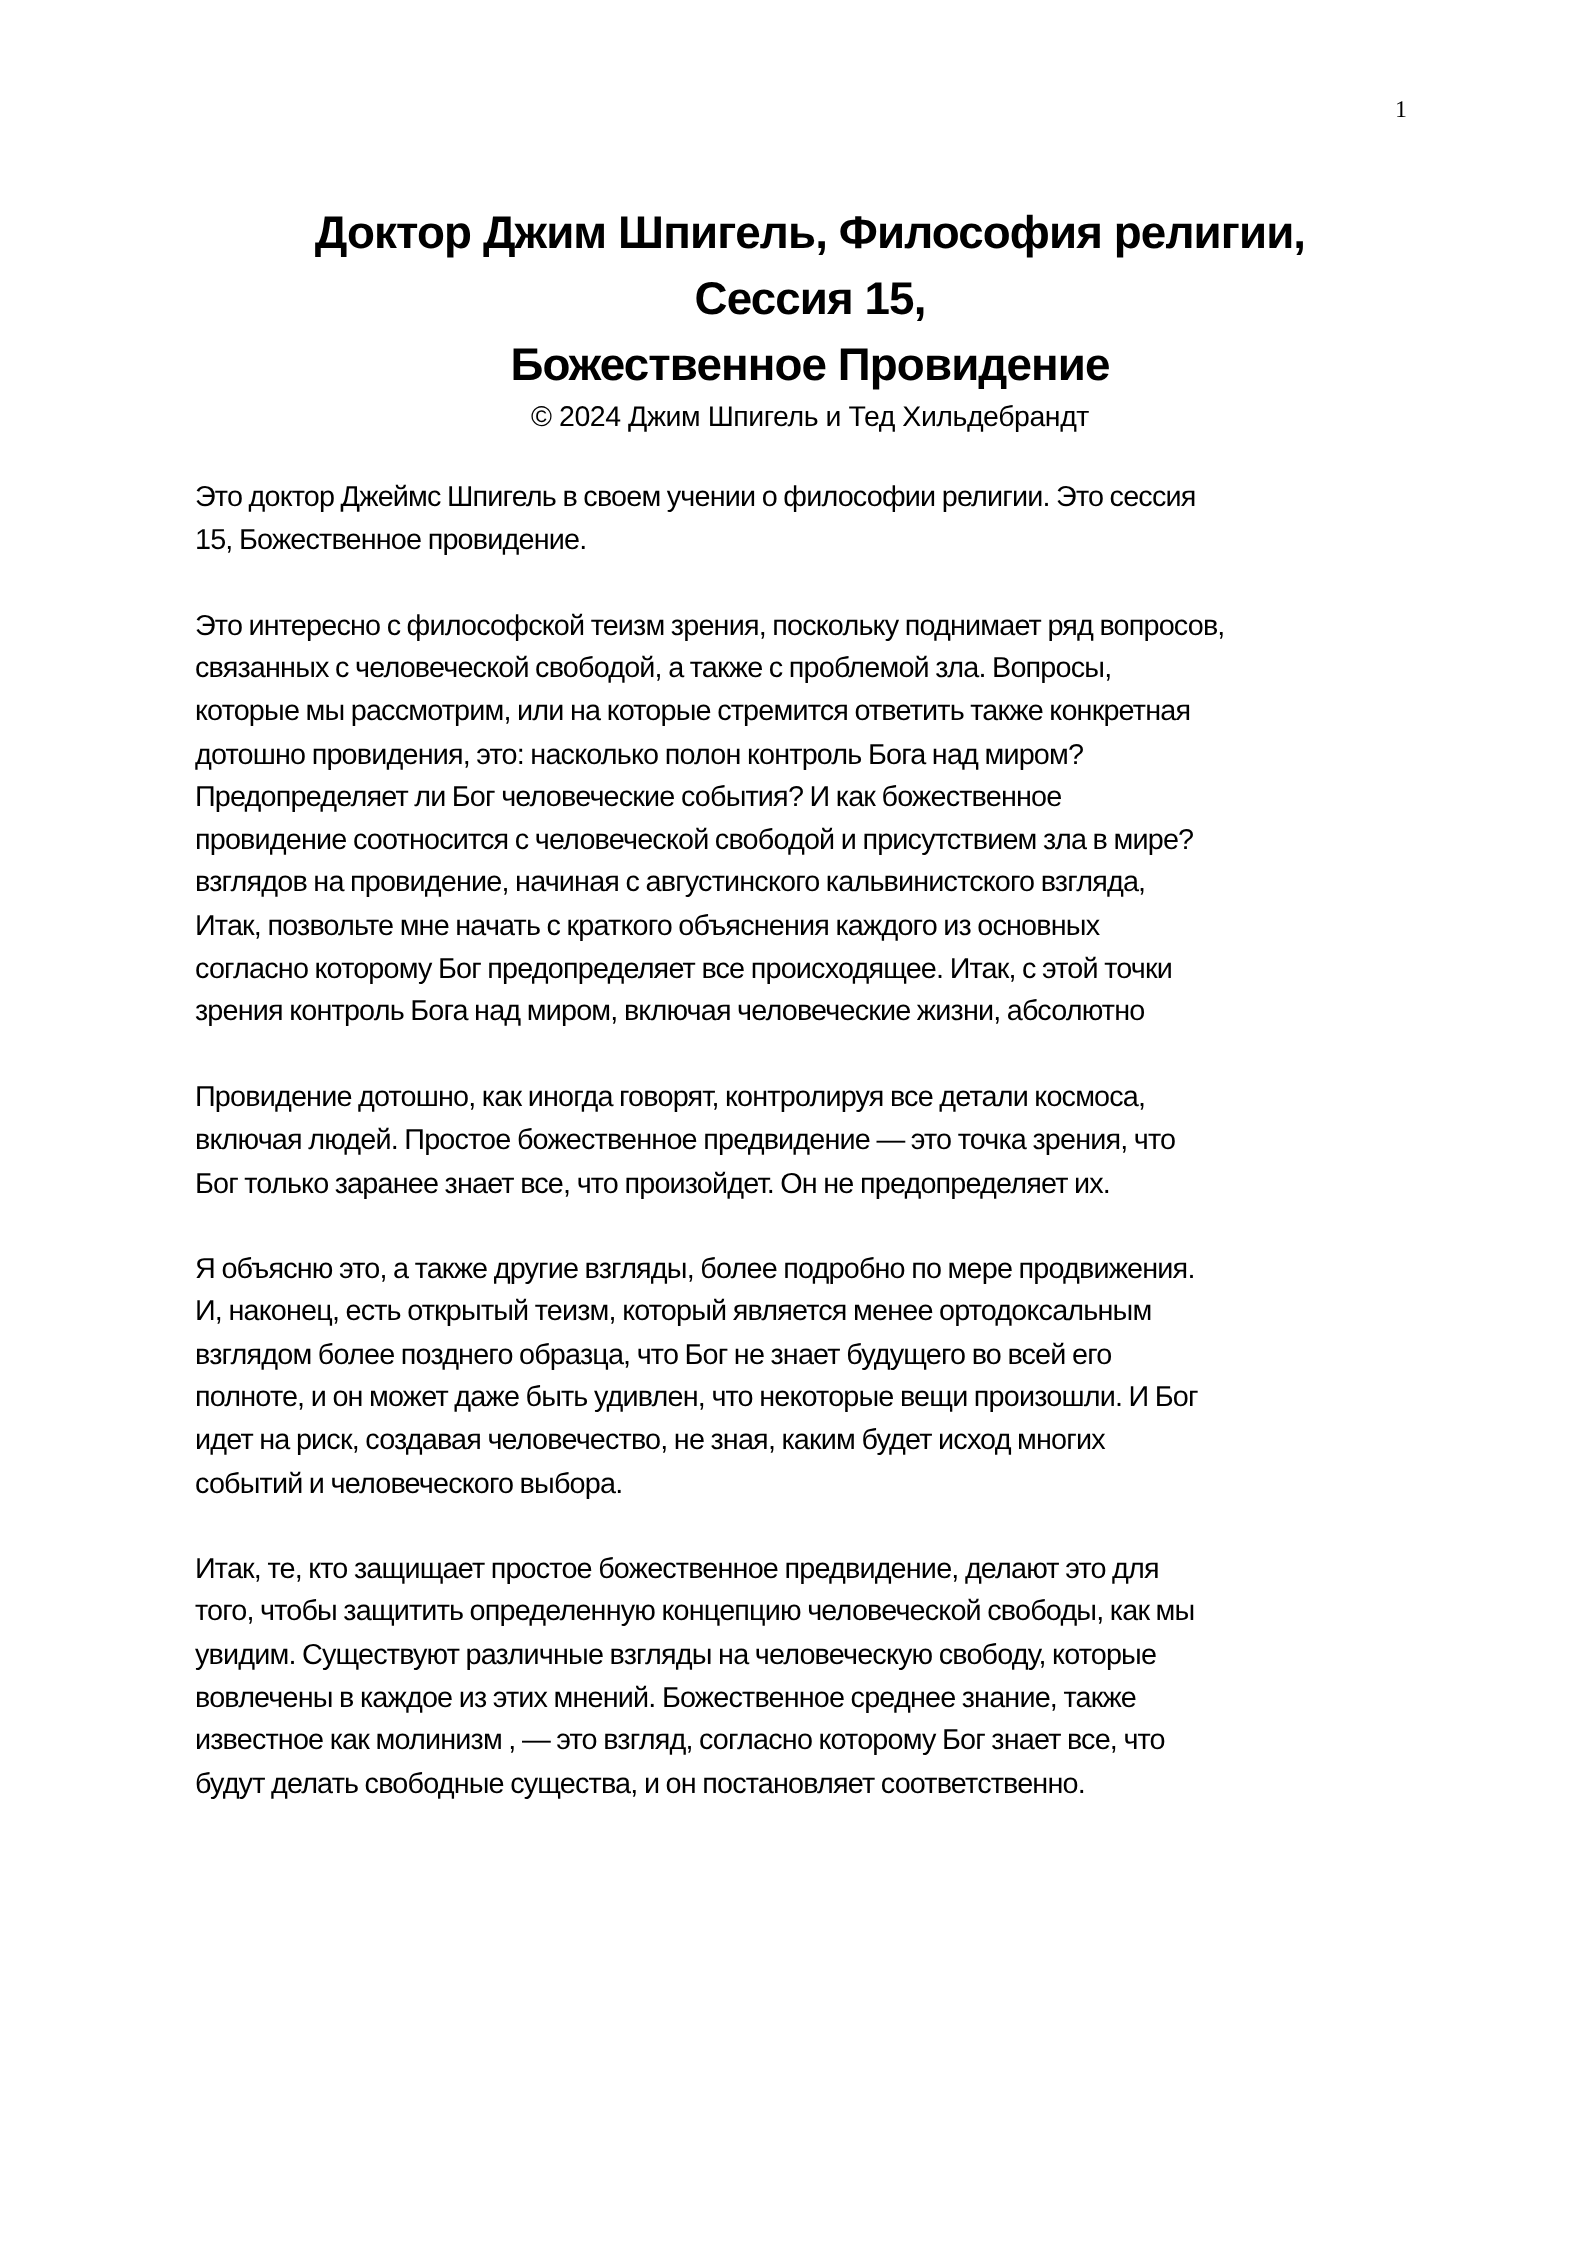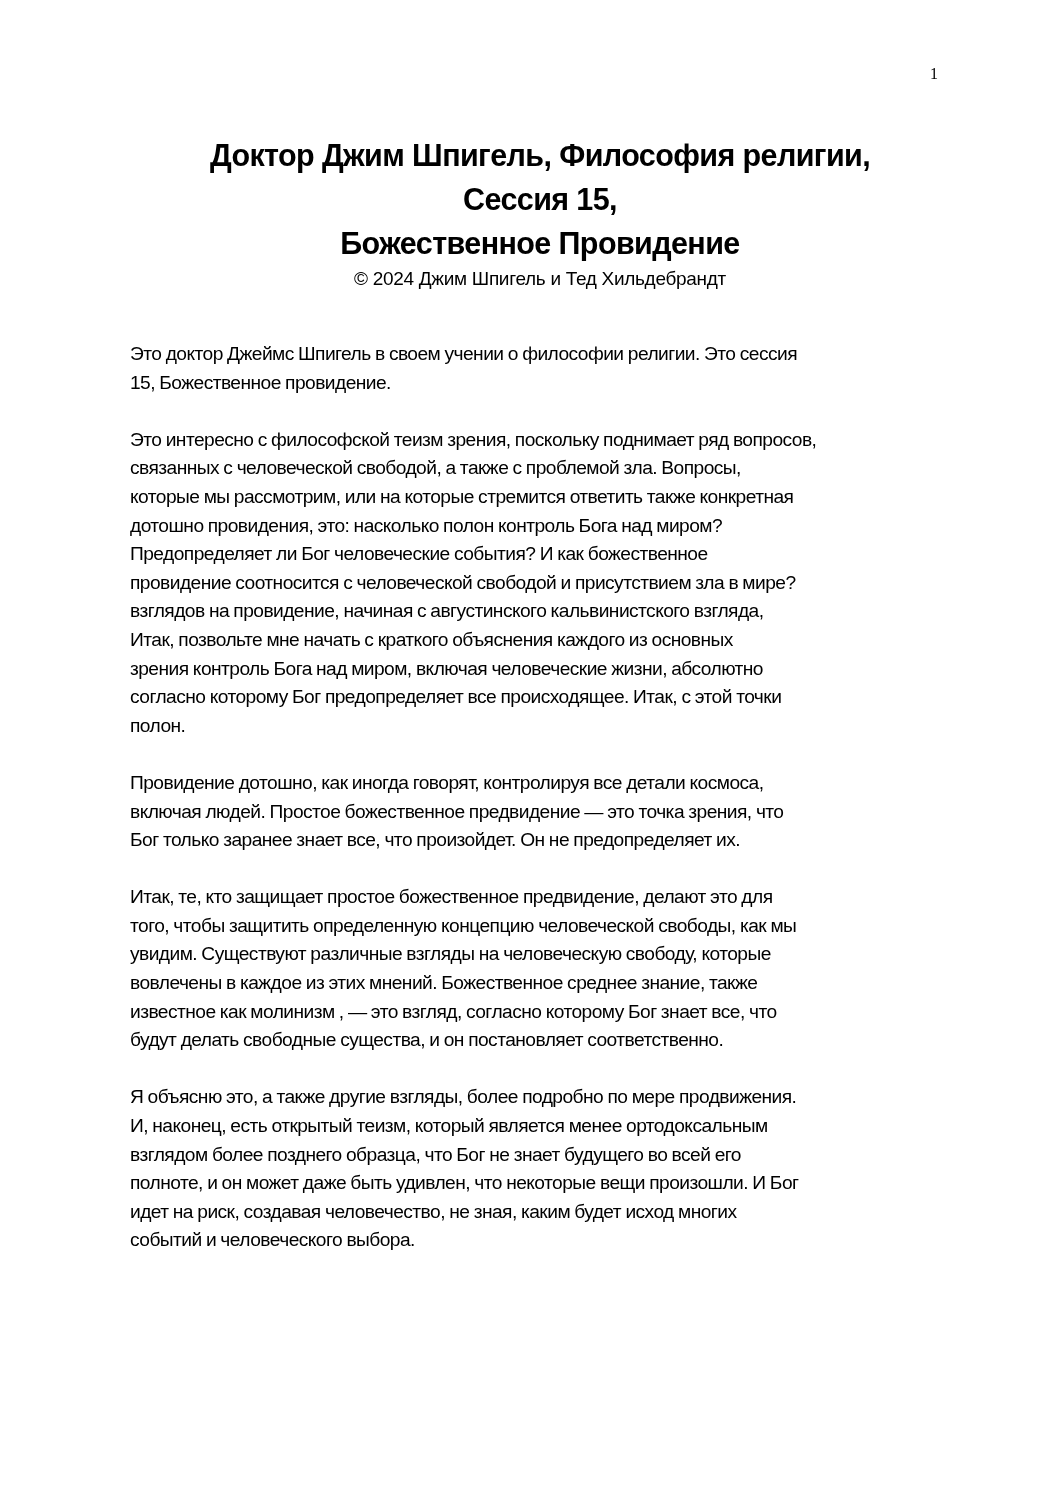--- a/index.html
+++ b/index.html
@@ -51,21 +51,21 @@
       display: block;
       font-size: 19px;
       line-height: 28px;
       margin-top: 0px;
       letter-spacing: -0.3px;
       white-space: nowrap;
     }
     .body-text {
       position: absolute;
       left: 130px;
-      top: 340px;
+      top: 318px;
       width: 800px;
       font-family: "Liberation Sans", "DejaVu Sans", sans-serif;
       font-size: 19.2px;
       line-height: 28.6px;
       letter-spacing: -0.55px;
       word-spacing: -0.5px;
     }
     .para {
       margin: 0 0 28.6px 0;
     }
@@ -98,43 +98,42 @@
 
     <p class="para">
       <span class="line">Это интересно с философской теизм зрения, поскольку поднимает ряд вопросов,</span>
       <span class="line">связанных с человеческой свободой, а также с проблемой зла. Вопросы,</span>
       <span class="line">которые мы рассмотрим, или на которые стремится ответить также конкретная</span>
       <span class="line">дотошно провидения, это: насколько полон контроль Бога над миром?</span>
       <span class="line">Предопределяет ли Бог человеческие события? И как божественное</span>
       <span class="line">провидение соотносится с человеческой свободой и присутствием зла в мире?</span>
       <span class="line">взглядов на провидение, начиная с августинского кальвинистского взгляда,</span>
       <span class="line">Итак, позвольте мне начать с краткого объяснения каждого из основных</span>
+      <span class="line">согласно которому Бог предопределяет все происходящее. Итак, с этой точки</span>
       <span class="line">зрения контроль Бога над миром, включая человеческие жизни, абсолютно</span>
-      <span class="line">согласно которому Бог предопределяет все происходящее. Итак, с этой точки</span>
-      <span class="line">полон.</span>
     </p>
 
     <p class="para">
       <span class="line">Провидение дотошно, как иногда говорят, контролируя все детали космоса,</span>
       <span class="line">включая людей. Простое божественное предвидение — это точка зрения, что</span>
       <span class="line">Бог только заранее знает все, что произойдет. Он не предопределяет их.</span>
+    </p>
+
+    <p class="para">
+      <span class="line">Я объясню это, а также другие взгляды, более подробно по мере продвижения.</span>
+      <span class="line">И, наконец, есть открытый теизм, который является менее ортодоксальным</span>
+      <span class="line">взглядом более позднего образца, что Бог не знает будущего во всей его</span>
+      <span class="line">полноте, и он может даже быть удивлен, что некоторые вещи произошли. И Бог</span>
+      <span class="line">идет на риск, создавая человечество, не зная, каким будет исход многих</span>
+      <span class="line">событий и человеческого выбора.</span>
     </p>
 
     <p class="para">
       <span class="line">Итак, те, кто защищает простое божественное предвидение, делают это для</span>
       <span class="line">того, чтобы защитить определенную концепцию человеческой свободы, как мы</span>
       <span class="line">увидим. Существуют различные взгляды на человеческую свободу, которые</span>
       <span class="line">вовлечены в каждое из этих мнений. Божественное среднее знание, также</span>
       <span class="line">известное как молинизм , — это взгляд, согласно которому Бог знает все, что</span>
       <span class="line">будут делать свободные существа, и он постановляет соответственно.</span>
     </p>
 
-    <p class="para">
-      <span class="line">Я объясню это, а также другие взгляды, более подробно по мере продвижения.</span>
-      <span class="line">И, наконец, есть открытый теизм, который является менее ортодоксальным</span>
-      <span class="line">взглядом более позднего образца, что Бог не знает будущего во всей его</span>
-      <span class="line">полноте, и он может даже быть удивлен, что некоторые вещи произошли. И Бог</span>
-      <span class="line">идет на риск, создавая человечество, не зная, каким будет исход многих</span>
-      <span class="line">событий и человеческого выбора.</span>
-    </p>
-
   </div>
 </div>
 
 </body></html>

